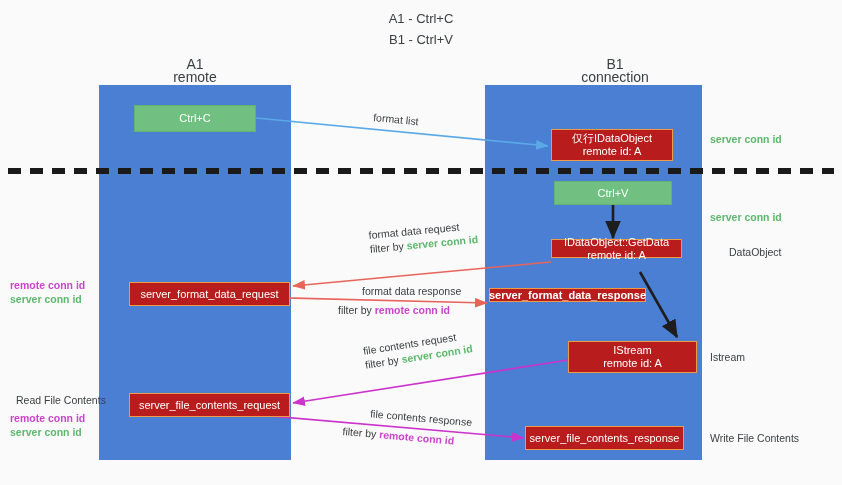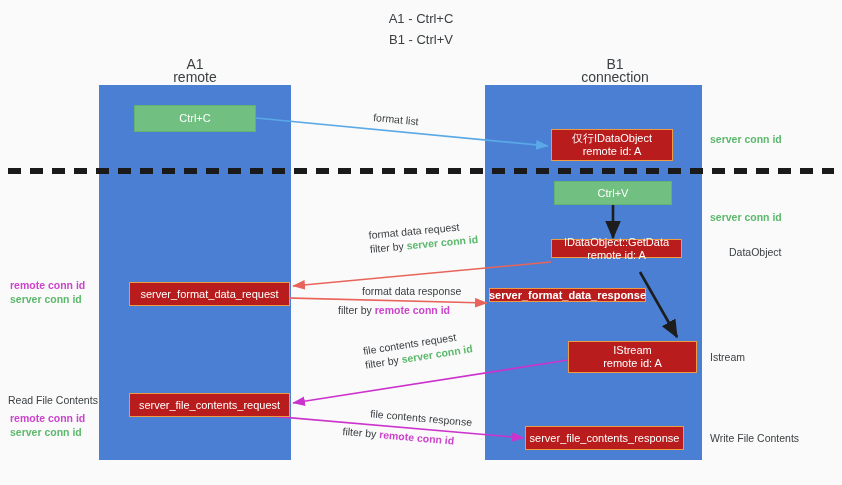--- a/index.html
+++ b/index.html
@@ -198,20 +198,20 @@
 
   <div class="side plain" style="left:710px;top:350px;">Istream</div>
 
   <div class="side plain" style="left:710px;top:431px;text-align:center;">Write File Contents</div>
 
   <div class="side" style="left:10px;top:278px;text-align:left;">
     <div class="pink-t legend-line">remote conn id</div>
     <div class="green-t legend-line">server conn id</div>
   </div>
 
-  <div class="side plain" style="left:8px;top:393px;">Read File Contents</div>
+  <div class="side plain" style="left:16px;top:393px;">Read File Contents</div>
 
   <div class="side" style="left:10px;top:411px;text-align:left;">
     <div class="pink-t legend-line">remote conn id</div>
     <div class="green-t legend-line">server conn id</div>
   </div>
 
 </div>
 
 </body></html>

